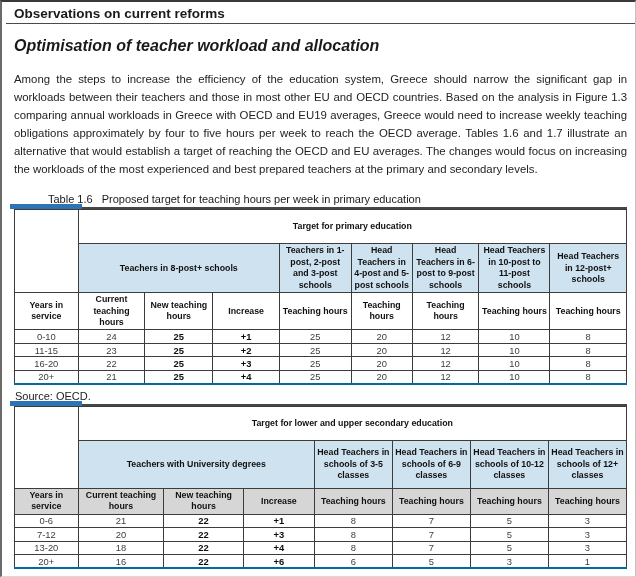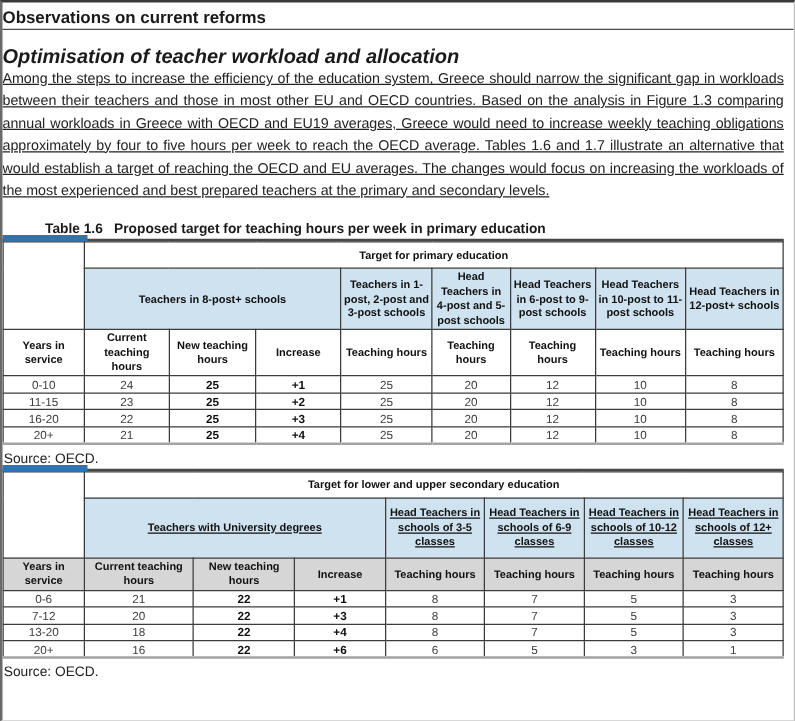--- a/index.html
+++ b/index.html
@@ -1,49 +1,49 @@
 <!DOCTYPE html>
 <html><head>
 <meta charset="utf-8">
 <style>
   * { box-sizing: border-box; }
   html,body { margin:0; padding:0; background:#e8e8e8; }
   .page {
     width:636px; height:577px; background:#ffffff; position:relative; overflow:hidden;
     border-top:2px solid #3a3a3a; border-left:2px solid #6a6a6a;
     border-right:1px solid #c0c0c0; border-bottom:1px solid #d8d8d8;
-    padding:3px 8px 0 0;
+    padding:3px 8px 0 12px;
     font-family:"Liberation Sans", sans-serif; color:#1a1a1a;
   }
   .doc-heading { font-size:13.5px; font-weight:bold; margin:1px 0 0 0; }
   .heading-rule { border-bottom:1.5px solid #4a4a4a; margin:2px -8px 0 -8px; }
   .doc-subheading { font-size:16px; font-weight:bold; font-style:italic; margin-top:13px; }
-  .doc-paragraph { font-size:11.4px; line-height:1.57; text-align:justify; margin-top:0; color:#222;text-decoration:underline; }
-
-  .tbl-caption { font-size:11px; font-weight:bold; padding-left:34px; margin-top:15px; white-space:nowrap; }
+  .doc-paragraph { font-size:11.4px; line-height:1.57; text-align:justify; margin-top:16px; color:#222; }
+
+  .tbl-caption { font-size:11px; font-weight:normal; padding-left:34px; margin-top:15px; white-space:nowrap; }
   .tbl-caption .tbl-label { margin-right:9px; }
   .caption-rule { position:relative; height:4px; border-bottom:2px solid #474747; margin:0 0 0 -4px; }
   .caption-rule .blue-bar { position:absolute; left:0; bottom:-2px; width:72px; height:5px; background:#2e74b5; }
 
   table.data-table { width:100%; border-collapse:collapse; table-layout:fixed; margin-top:0; }
   table.data-table th, table.data-table td {
     border:1px solid #3c3c3c; text-align:center; vertical-align:middle; padding:1px 2px;
   }
   table.data-table th { font-weight:bold; font-size:8.8px; line-height:1.3; color:#111; }
-  .row-target th { background:#ffffff; height:21px; font-size:9.6px; }
+  .row-target th { background:#ffffff; height:34px; font-size:9.6px; }
   .row-groups th { background:#cfe2f0; }
   .t16 .row-groups th { height:46px; }
-  .t17 .row-groups th { height:48px;text-decoration:underline; }
+  .t17 .row-groups th { height:48px; }
   .row-cols th { height:25px; border-bottom:2px solid #000; }
   .t16 .row-cols th { background:#ffffff; }
   .t17 .row-cols th { background:#d6d6d6; }
   th.corner { background:#ffffff; }
   table.data-table td { font-size:9.4px; color:#3d3d3d; height:13.5px; padding:0 2px; }
   table.data-table td.c-bold { font-weight:bold; color:#0d0d0d; }
-  table.data-table tr.data-row:last-child td { border-bottom:2px solid #a3a3a3; }
+  table.data-table tr.data-row:last-child td { border-bottom:2px solid #0369a1; }
   .source-note { font-size:11px; margin:5px 0 0 1px; color:#222; }
 </style>
 </head>
 <body>
 
 <div class="page">
 
   <div class="doc-heading">Observations on current reforms</div>
   <div class="heading-rule"></div>
 

